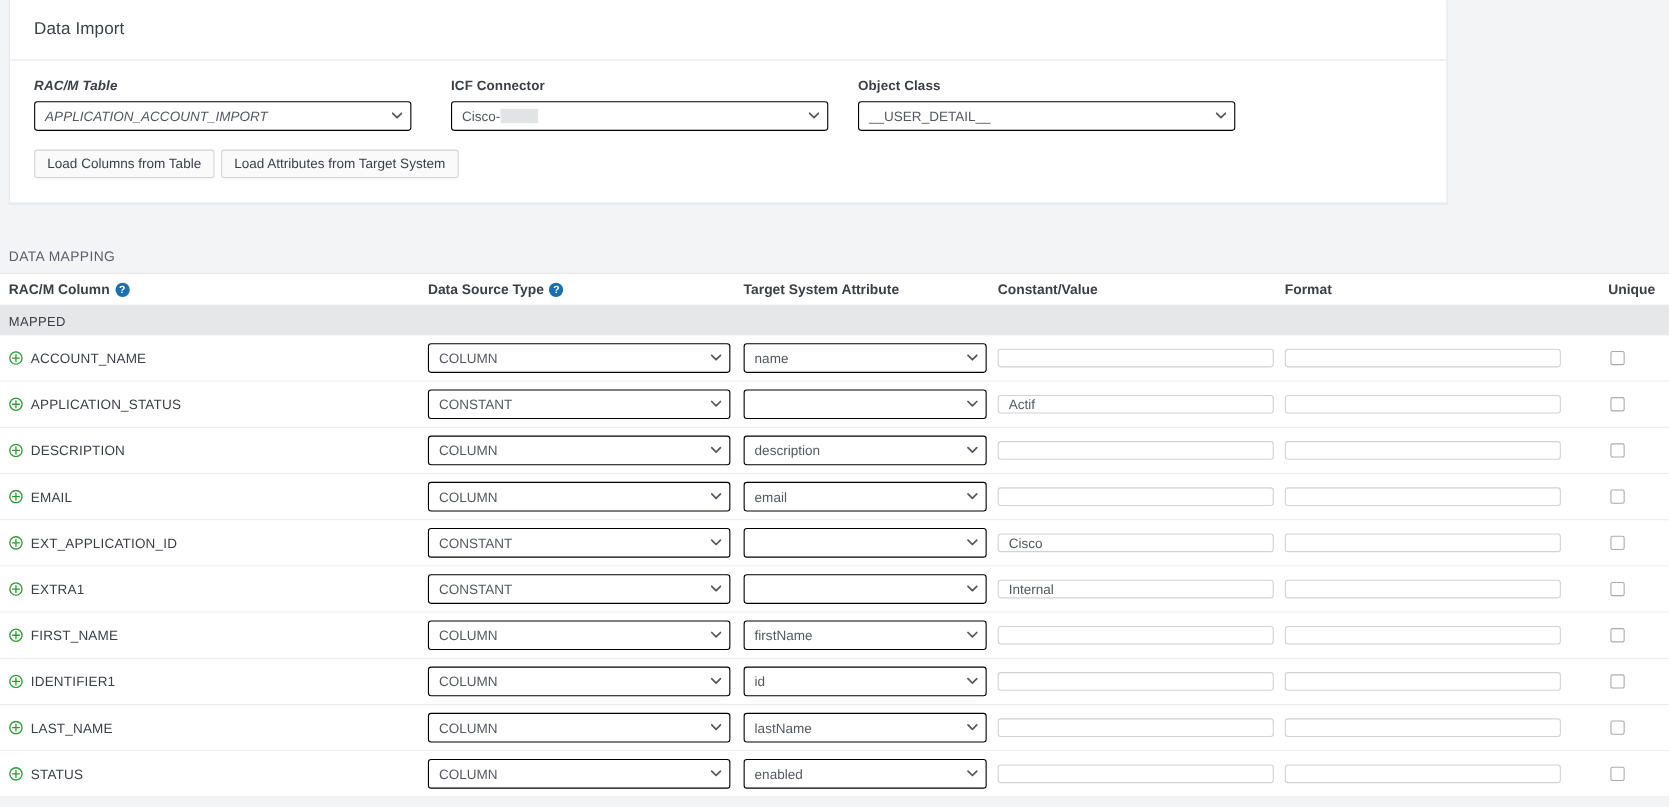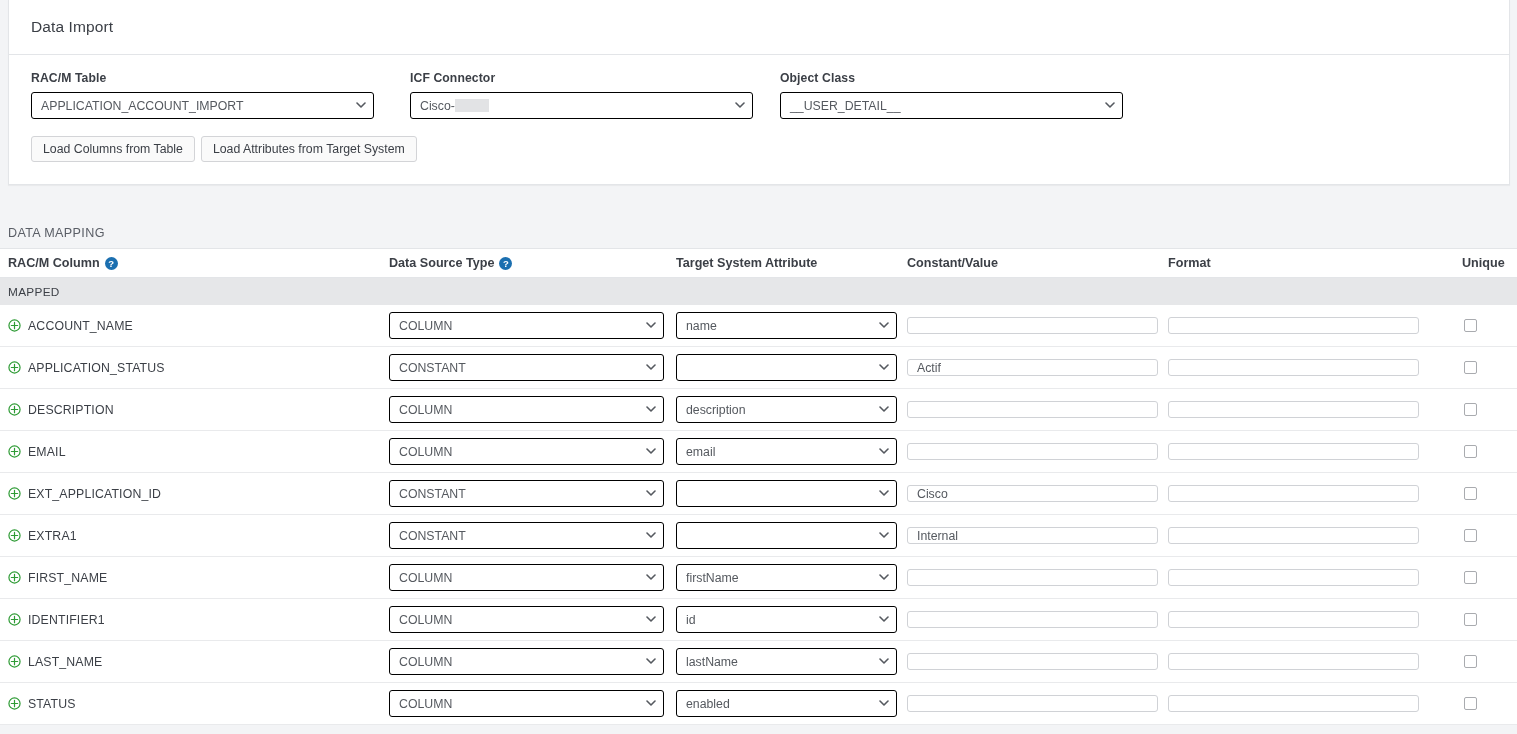--- a/index.html
+++ b/index.html
@@ -12,21 +12,21 @@
     font-family: "Liberation Sans", sans-serif;
     color: #333333;
     overflow: hidden;
   }
 
   
   .top-card {
     position: absolute;
     left: 8px;
     top: 0;
-    width: 1502px;
+    width: 1308px;
     background: #ffffff;
     border: 1px solid #e3e5e8;
     border-top: none;
     box-shadow: 0 1px 1px rgba(0,0,0,.04);
   }
   .card-header {
     height: 55px;
     border-bottom: 1px solid #e3e5e8;
     display: flex;
     align-items: center;
@@ -240,21 +240,21 @@
 
 <div class="top-card">
 
   <div class="card-header">
     <span class="card-header-title">Data Import</span>
   </div>
 
   <div class="card-body">
     <div class="field-row">
 
-      <div class="field" style="width:379px;">
+      <div class="field" style="width:379px;font-style:italic;">
         <span class="field-label">RAC/M Table</span>
         <div class="sel" style="width:343px;">
           <span>APPLICATION_ACCOUNT_IMPORT</span>
           <span class="caret">
             <svg viewBox="0 0 10 10" width="10" height="10">
                 <path d="M1 3 L5 7 L9 3" fill="none" stroke="#55595f" stroke-width="1.6" stroke-linecap="round" stroke-linejoin="round"></path>
               </svg>
           </span>
         </div>
       </div>

